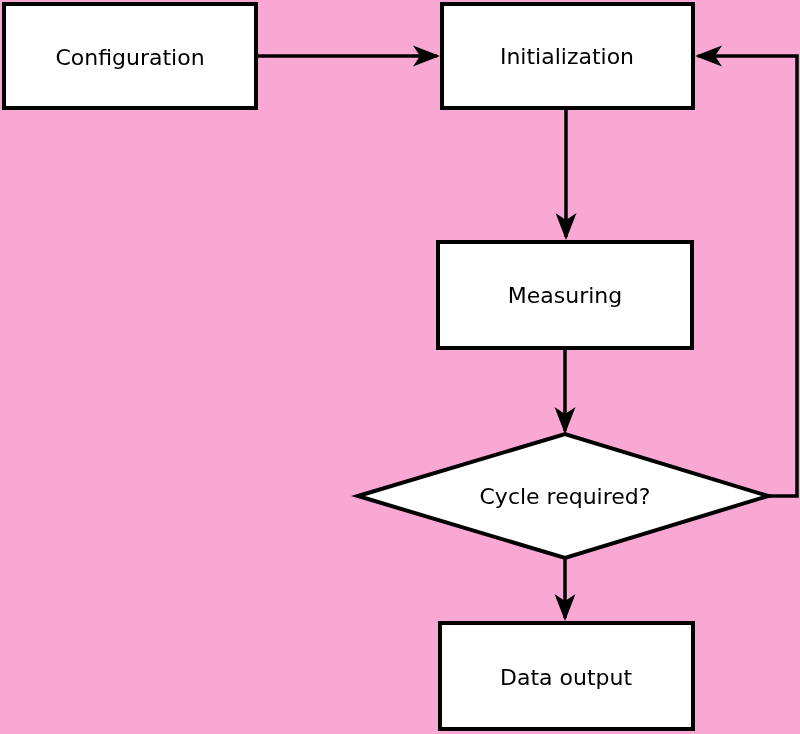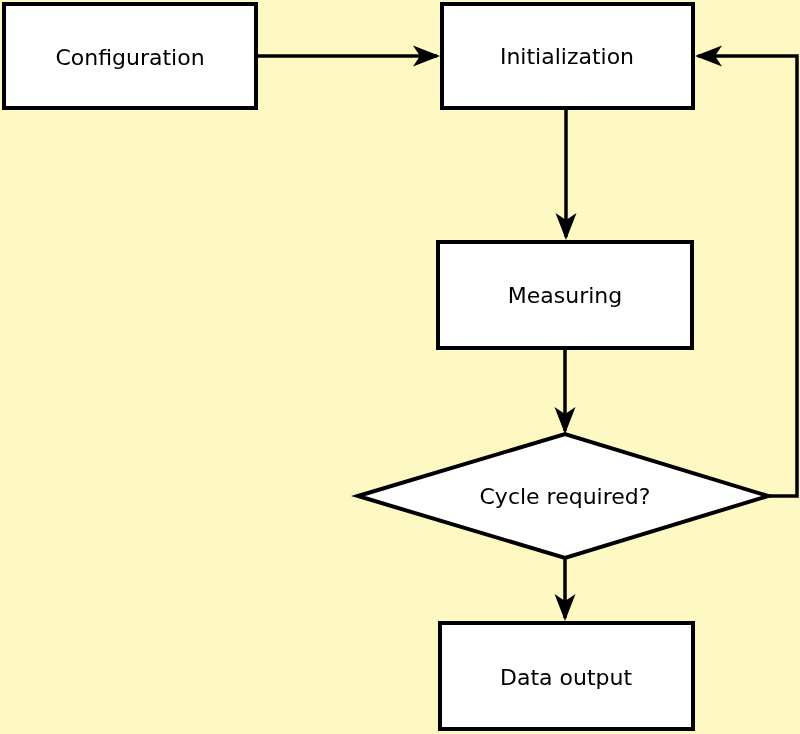--- a/index.html
+++ b/index.html
@@ -4,21 +4,21 @@
 <style>
   html, body {
     margin: 0;
     padding: 0;
     background: #ffffff;
   }
   .canvas {
     position: relative;
     width: 800px;
     height: 734px;
-    background: #fef9c3;
+    background: #f9a8d4;
     font-family: "DejaVu Sans", sans-serif;
   }
   svg text {
     font-family: "DejaVu Sans", sans-serif;
     font-size: 22px;
     fill: #000000;
   }
   .node-shape {
     fill: #ffffff;
     stroke: #000000;

